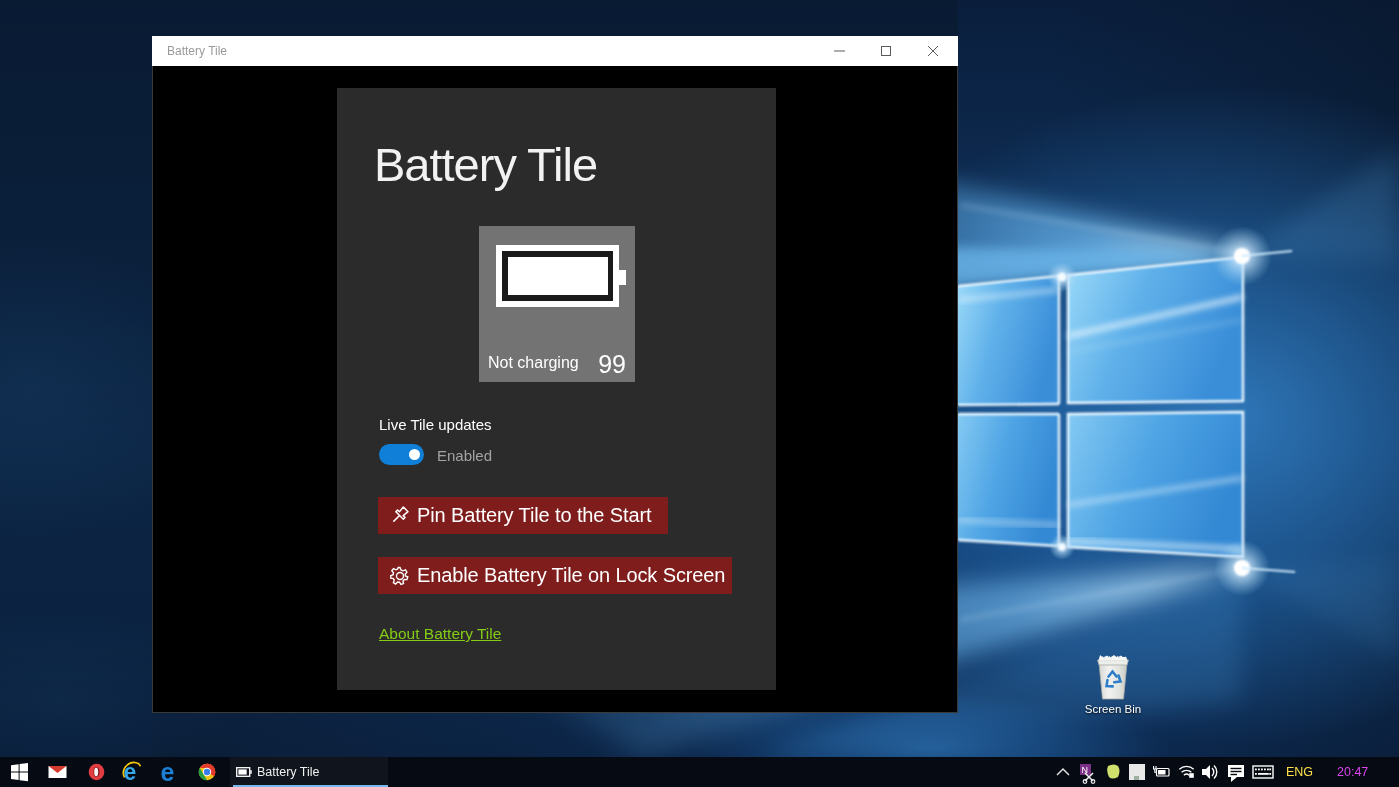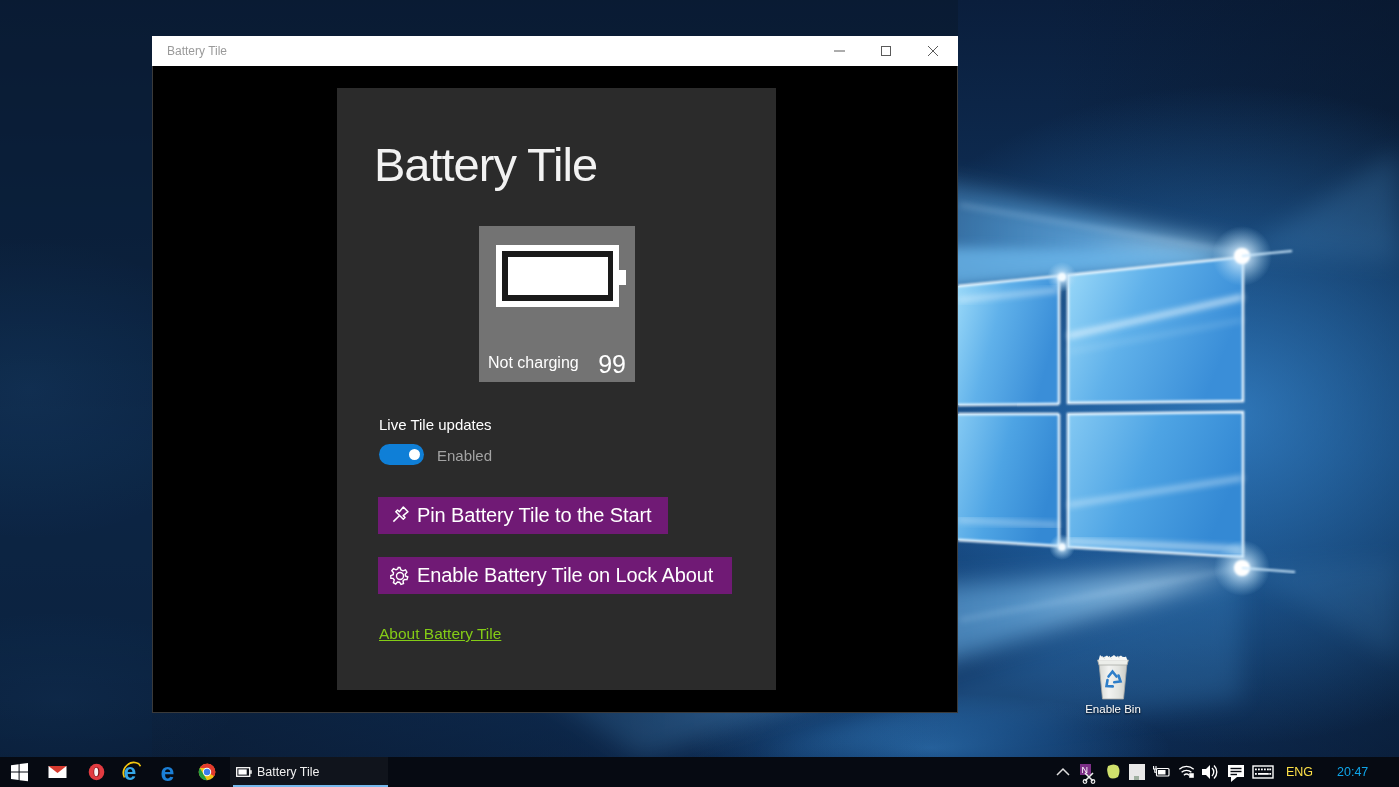--- a/index.html
+++ b/index.html
@@ -14,33 +14,33 @@
 #content { position:absolute; left:0; top:30px; width:806px; height:647px; background:#000; border-left:1px solid #3a3a3a; border-right:1px solid #3a3a3a; border-bottom:1px solid #3a3a3a;}
 #panel { position:absolute; left:184px; top:22px; width:439px; height:602px; background:#2b2b2b; }
 #h1 { position:absolute; left:37px; top:49px; font-size:47px; font-weight:normal; color:#f2f2f2; letter-spacing:-1px; }
 #tile { position:absolute; left:142px; top:138px; width:156px; height:156px; background:#737373; }
 #nc { position:absolute; left:9px; top:128px; font-size:16px; color:#fff; }
 #pct { position:absolute; right:9px; top:124px; font-size:25px; color:#fff;margin-left:42px; }
 #lbl { position:absolute; left:42px; top:328px; font-size:15px; color:#fff;text-align:right; }
 #tog { position:absolute; left:42px; top:356px; width:45px; height:21px; background:#0f7fd7; border-radius:11px; }
 #knob { position:absolute; right:4px; top:5px; width:11px; height:11px; background:#fff; border-radius:6px; }
 #enab { position:absolute; left:100px; top:359px; font-size:15px; color:#a3a3a3; }
-.btn { position:absolute; left:41px; height:37px; background:#701a75; color:#fff; font-size:20px; letter-spacing:-0.12px; }
+.btn { position:absolute; left:41px; height:37px; background:#7f1d1d; color:#fff; font-size:20px; letter-spacing:-0.12px; }
 .btn .txt { position:absolute; left:39px; top:7px; white-space:nowrap; }
 .btn svg { position:absolute; left:12px; top:9px; }
 #b1 { top:409px; width:290px; }
 #b2 { top:469px; width:354px; }
 #about { position:absolute; left:42px; top:537px; font-size:15.5px; color:#84cc16; text-decoration:underline; }
 
 #taskbar { position:absolute; left:0; top:757px; width:1399px; height:30px; background:#060a12; }
 .tb { position:absolute; top:0; height:30px; }
 #tbtext { position:absolute; left:257px; top:8px; font-size:12.5px; color:#f0f0f0; }
 #tbline { position:absolute; left:233px; top:28px; width:155px; height:2px; background:#76b9ed; }
 #eng { position:absolute; left:1286px; top:8px; font-size:12.5px; color:#fde047; }
-#clock { position:absolute; left:1337px; top:8px; font-size:12.5px; color:#0ea5e9; }
+#clock { position:absolute; left:1337px; top:8px; font-size:12.5px; color:#d946ef; }
 
 #bin { position:absolute; left:1078px; top:652px; width:70px; text-align:center; }
 #binlbl { color:#fff; font-size:11.5px; text-shadow:0 1px 2px rgba(0,0,0,.9); margin-top:1px; }
 </style>
 </head>
 <body>
 <svg id="wall" width="1399" height="757" viewBox="0 0 1399 757">
   <defs>
     <radialGradient id="glow" cx="0.5" cy="0.5" r="0.5">
       <stop offset="0" stop-color="#3c92dd"></stop>
@@ -180,21 +180,21 @@
     <path d="M9 11 L37 11 L33.5 47 L12.5 47 Z" fill="url(#bing)" stroke="#a8aaa6" stroke-width="0.8"></path>
     <path d="M7.5 8 L38.5 8 L37 13 L9 13 Z" fill="#eceeea" stroke="#a8aaa6" stroke-width="0.8"></path>
     <path d="M10 3 Q13 6.5 17 3.5 Q20 7 24 3 Q27 6.5 31 3.5 Q33 6 36 4.5 L37.5 8.5 L8.5 8.5 Z" fill="#f7f8f6"></path>
     <path d="M12 4.5 l3 2 M19 4 l2.5 2.5 M27 4 l2.5 2" stroke="#d0d2ce" stroke-width="1" fill="none"></path>
     <g fill="none" stroke="#2e7ec9" stroke-width="2.6" stroke-linecap="round">
       <path d="M18.5 24.5 l4 -5 4 5"></path>
       <path d="M28.5 23.5 l2 6 -6.3 0.8"></path>
       <path d="M17.5 28 l-1 6 6.3 0.4"></path>
     </g>
   </svg>
-  <div id="binlbl">Enable Bin</div>
+  <div id="binlbl">Screen Bin</div>
 </div>
 
 <div id="win">
   <div id="titlebar">
     <div class="t">Battery Tile</div>
     <svg class="capbtn" style="left:664px" width="46" height="30">
         <line x1="18" y1="15" x2="29" y2="15" stroke="#5a5a5a" stroke-width="1"></line>
       </svg>
     <svg class="capbtn" style="left:711px" width="46" height="30">
         <rect x="18.5" y="10.5" width="9" height="9" fill="none" stroke="#5a5a5a" stroke-width="1"></rect>
@@ -227,21 +227,21 @@
           <path d="M7.2 1.2 L13.8 1.2 L13.2 7.4 L15.8 7.4 L15.8 9.8 L5.2 9.8 L5.2 7.4 L7.8 7.4 Z"></path>
           <line x1="10.5" y1="9.8" x2="10.5" y2="18.6"></line>
         </g>
           </svg>
         <div class="txt">Pin Battery Tile to the Start</div>
       </div>
       <div class="btn" id="b2">
         <svg width="20" height="20" viewBox="0 0 20 20">
             <path d="M10 6.5 A3.5 3.5 0 1 0 10 13.5 A3.5 3.5 0 1 0 10 6.5 M10 1.5 L11 4 L13 4.8 L15.5 3.8 L16.9 6.2 L15.2 8.2 L15.5 10 L17.8 11 L17 13.6 L14.4 13.5 L13 15 L13.5 17.6 L11 18.5 L9.5 16.2 L7.5 16 L5.7 18 L3.4 16.6 L4.3 14 L3 12.4 L0.9 12.4 L0.7 9.7 L3.2 8.7 L3.5 6.8 L1.8 4.8 L3.5 2.7 L6 3.8 L7.7 3 L8.2 1.5 Z" fill="none" stroke="#fff" stroke-width="1.4"></path>
           </svg>
-        <div class="txt">Enable Battery Tile on Lock About</div>
+        <div class="txt">Enable Battery Tile on Lock Screen</div>
       </div>
       <div id="about">About Battery Tile</div>
     </div>
   </div>
 </div>
 
 <div id="taskbar">
   <svg class="tb" style="left:11px" width="18" height="30" viewBox="0 0 18 30">
     <g fill="#fff">
       <polygon points="0,8.2 7.6,7.2 7.6,14.6 0,14.6"></polygon>

